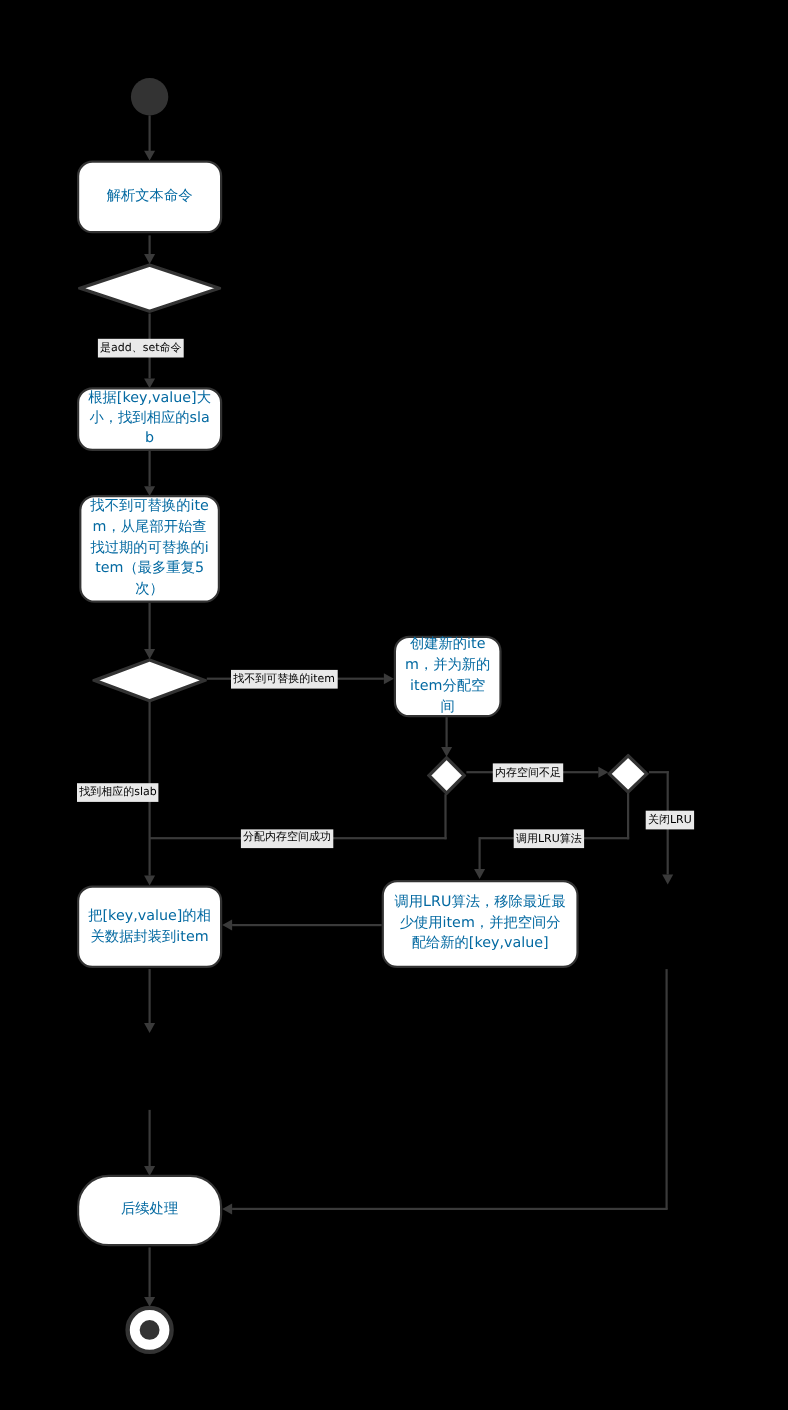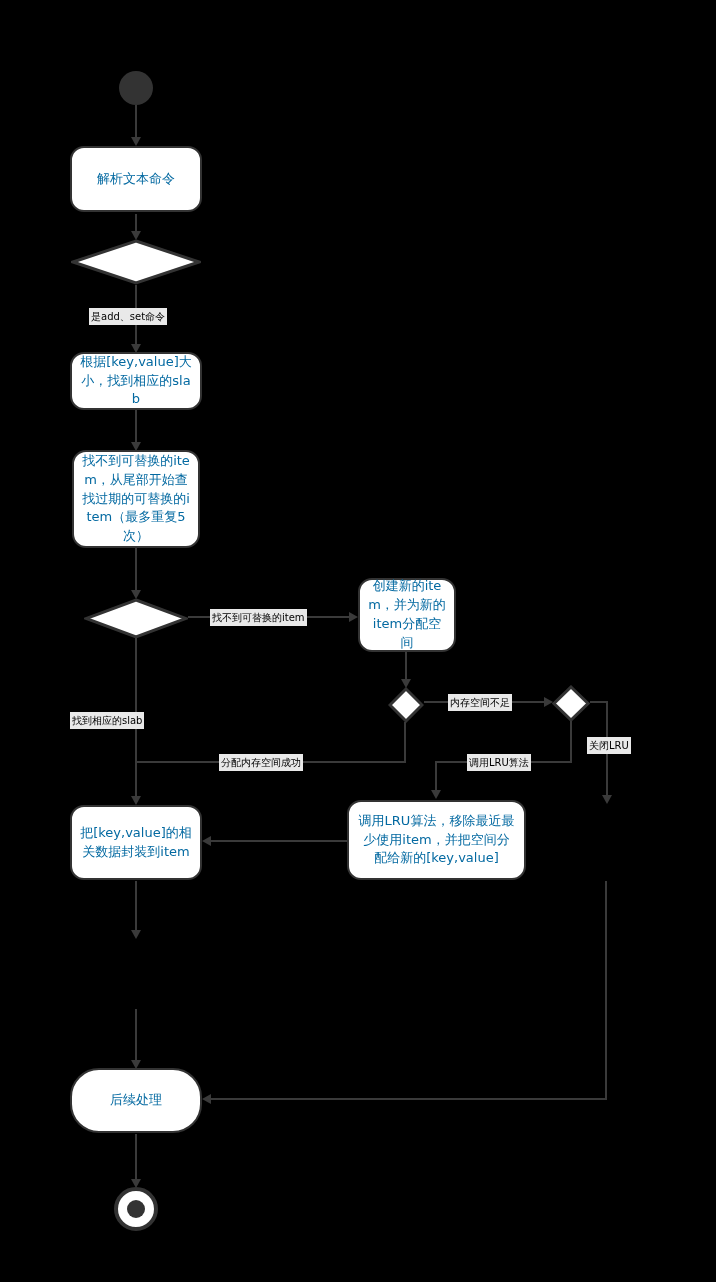--- a/index.html
+++ b/index.html
@@ -118,21 +118,21 @@
   <div class="elabel" style="left:587px;top:737px;">关闭LRU</div>
 
   <div class="line vline" style="left:570px;top:721px;height:42px;"></div>
   <div class="line hline" style="left:436px;top:761px;width:136px;"></div>
   <div class="line vline" style="left:435px;top:761px;height:29px;"></div>
   <div class="arr down" style="left:431px;top:790px;"></div>
   <div class="elabel" style="left:467px;top:754px;">调用LRU算法</div>
 
   <div class="line vline" style="left:404px;top:722px;height:41px;"></div>
   <div class="line hline" style="left:136px;top:761px;width:270px;"></div>
-  <div class="elabel" style="left:219px;top:754px;">分配内存空间成功</div>
+  <div class="elabel" style="left:219px;top:754px;font-family:Liberation Mono, monospace;">分配内存空间成功</div>
 
   <div class="line vline" style="left:135px;top:638px;height:158px;"></div>
   <div class="arr down" style="left:131px;top:796px;"></div>
   <div class="elabel" style="left:70px;top:712px;">找到相应的slab</div>
 
   <div class="node" style="left:70px;top:805px;width:132px;height:75px;">
     <span>把[key,value]的相关数据封装到item</span>
   </div>
 
   <div class="node" style="left:347px;top:800px;width:179px;height:80px;">

